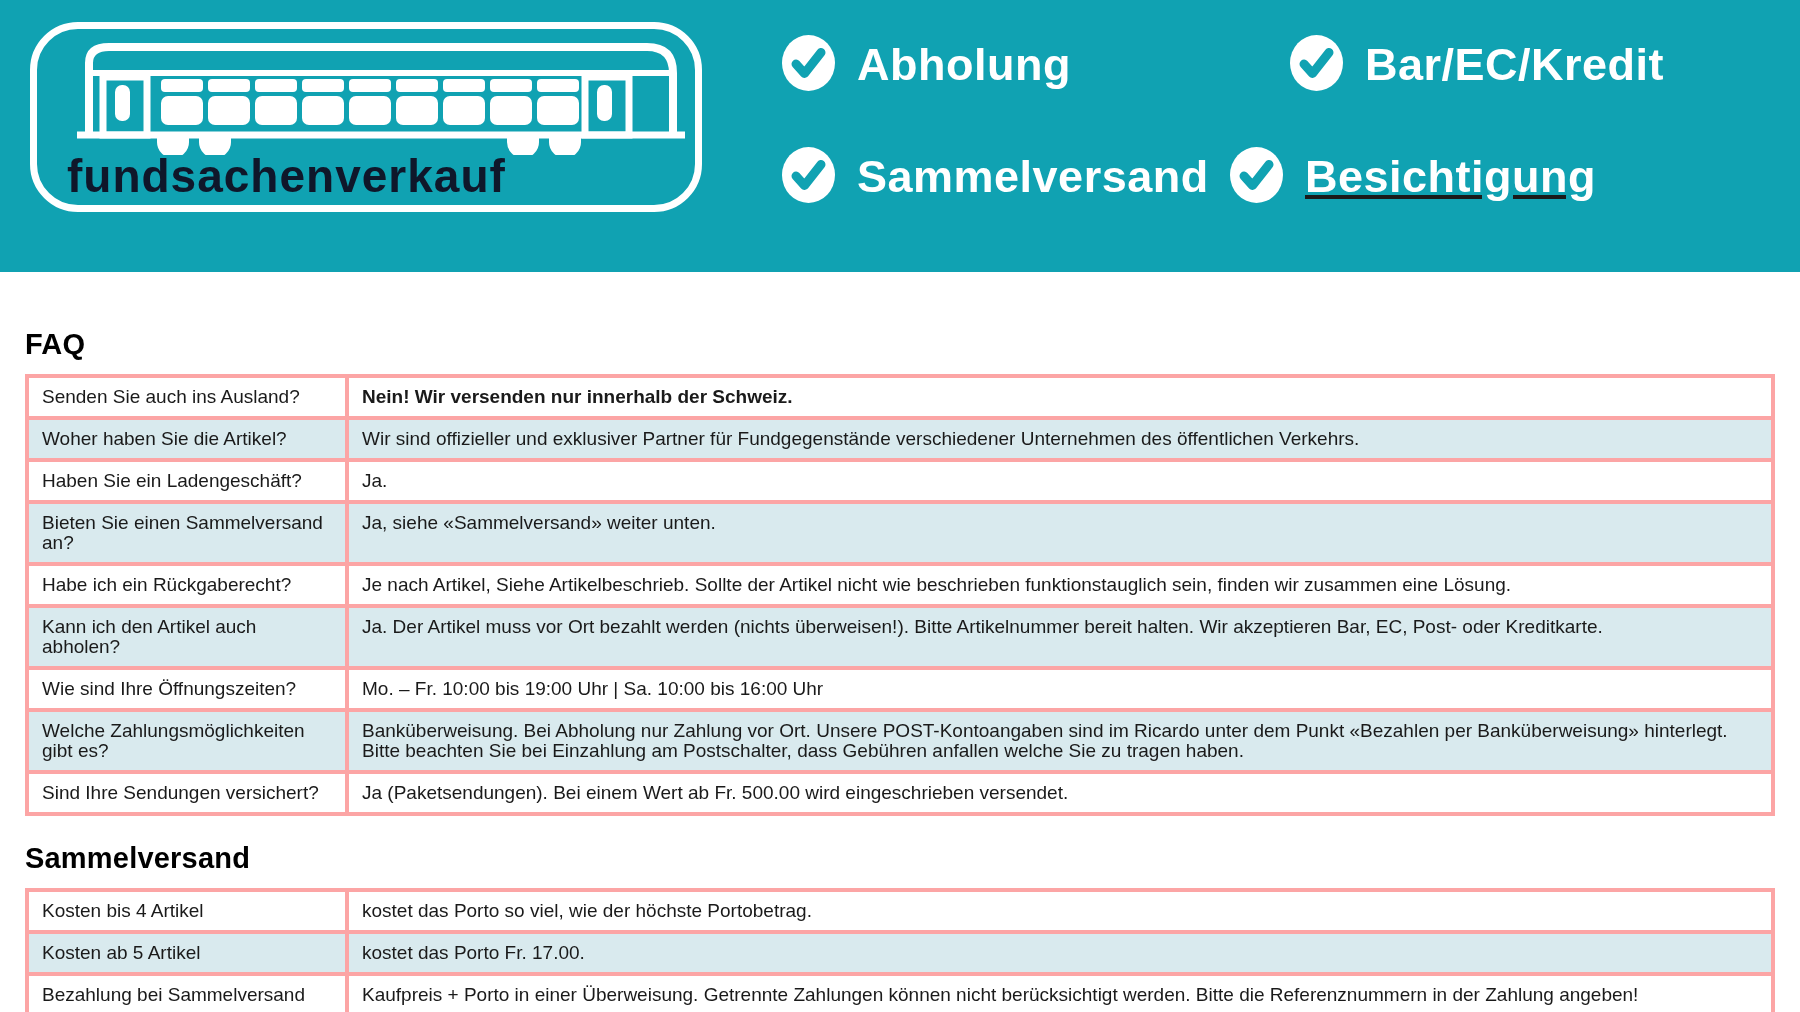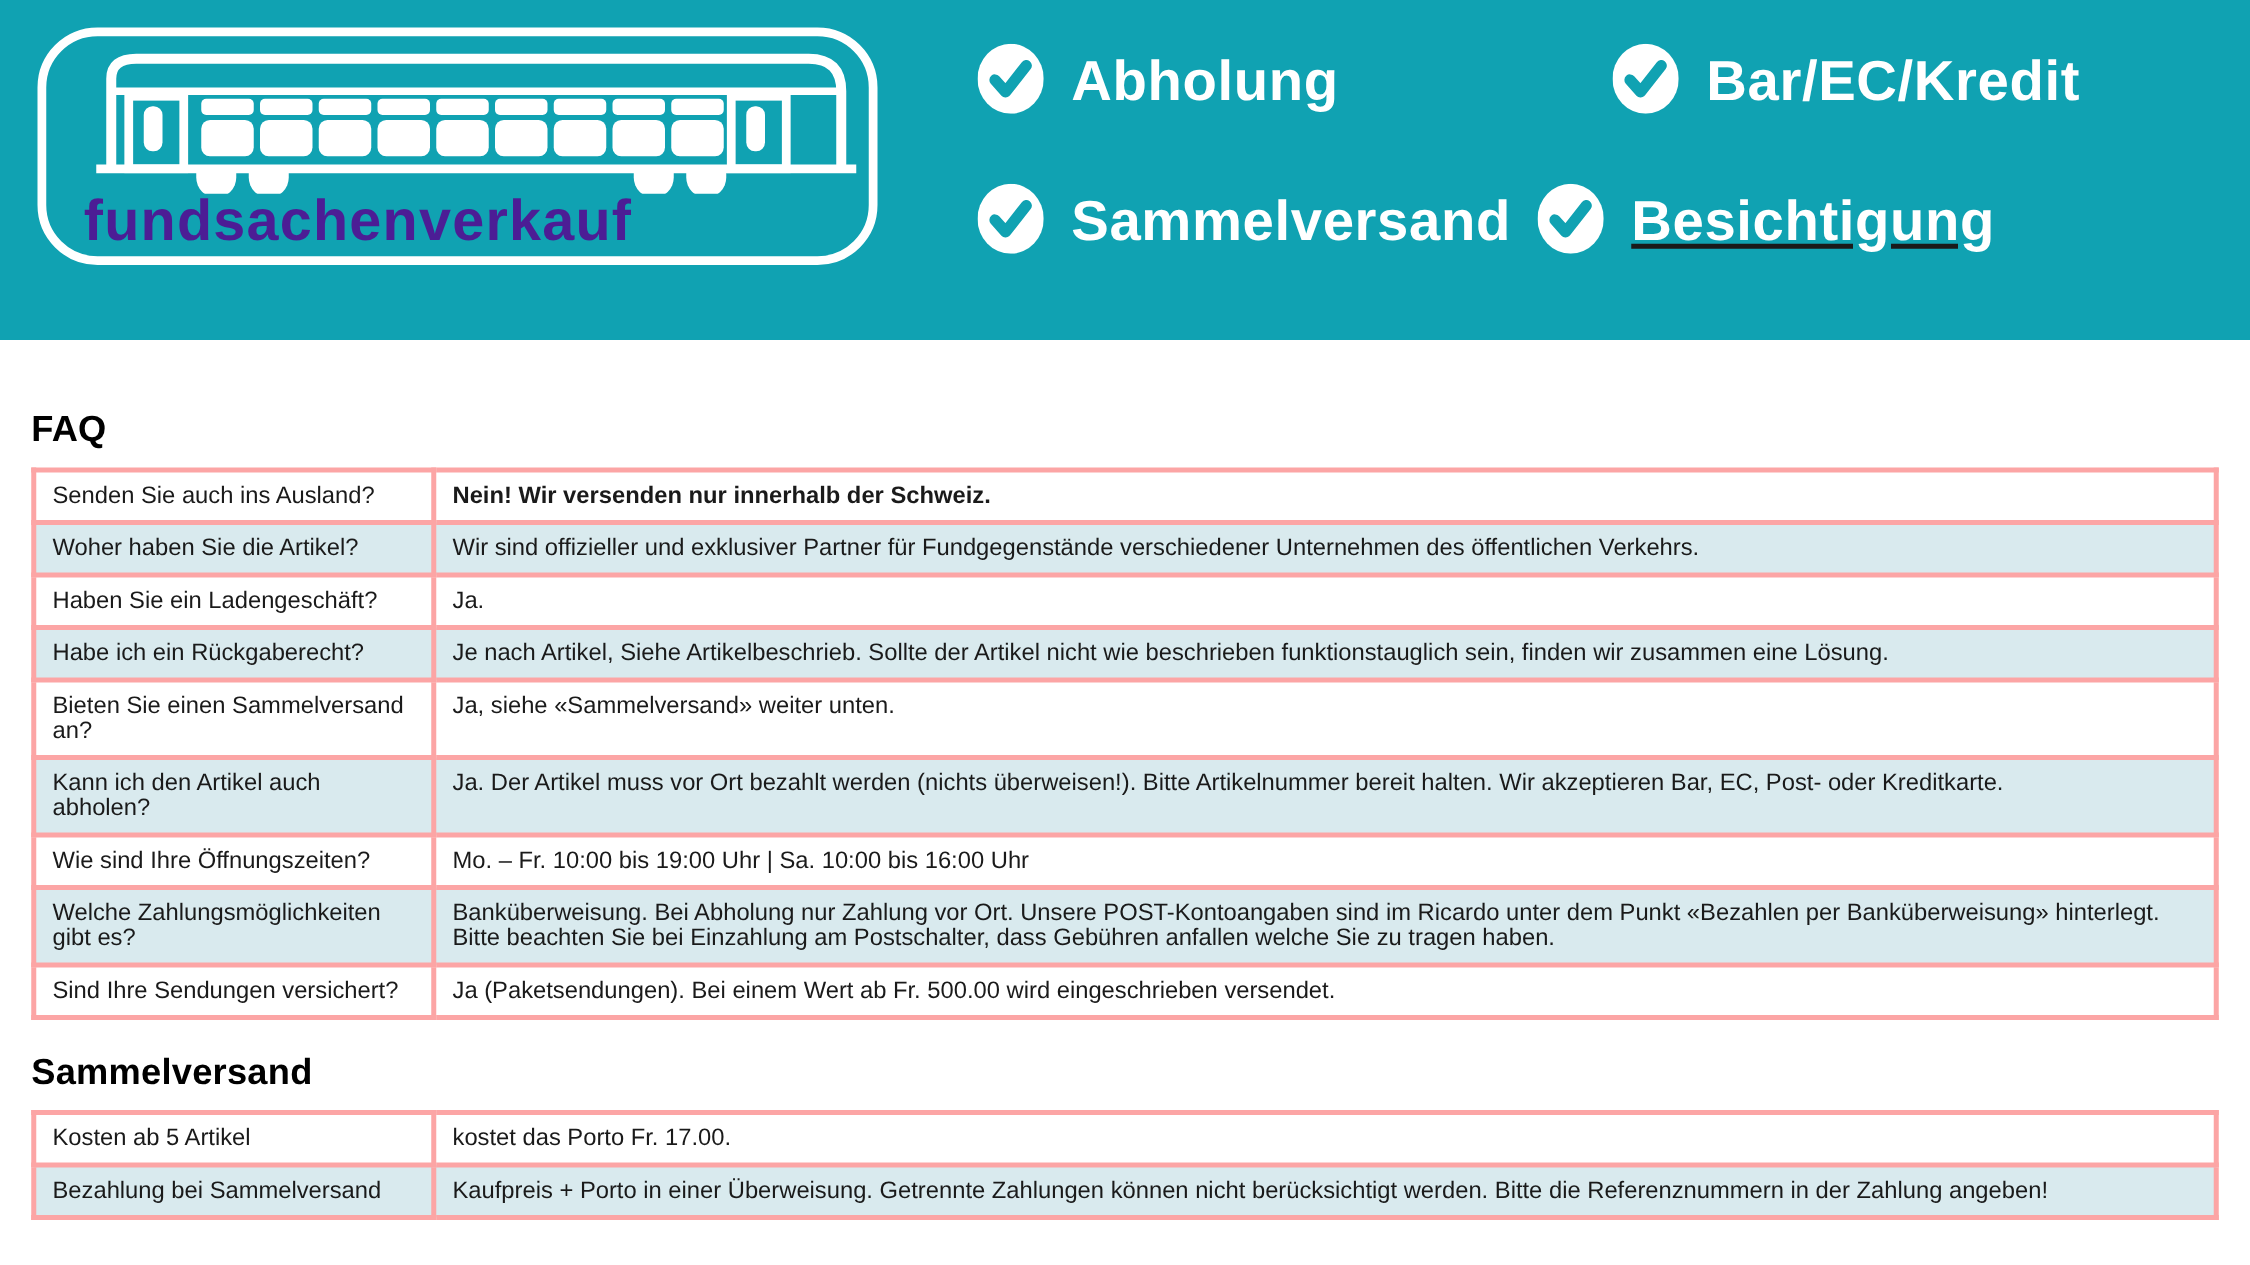--- a/index.html
+++ b/index.html
@@ -14,21 +14,21 @@
   }
   .logo-box {
     position:absolute; left:30px; top:22px;
     width:672px; height:190px;
     border:7px solid #ffffff;
     border-radius:48px;
   }
   .train-wrap { position:absolute; left:0; top:6px; width:658px; height:120px; }
   .logo-text {
     position:absolute; left:30px; bottom:6px;
-    font-size:46px; font-weight:bold; color:#4c1d95;
+    font-size:46px; font-weight:bold; color:#0f172a;
     letter-spacing:1px; line-height:1;
   }
 
   .feature {
     position:absolute;
     display:flex; align-items:center; gap:22px;
     height:58px;
   }
   .feature .label {
     font-size:45px; font-weight:bold; color:#ffffff;
@@ -173,28 +173,28 @@
       </tr>
       <tr>
         <td class="q">Woher haben Sie die Artikel?</td>
         <td class="a">Wir sind offizieller und exklusiver Partner für Fundgegenstände verschiedener Unternehmen des öffentlichen Verkehrs.</td>
       </tr>
       <tr>
         <td class="q">Haben Sie ein Ladengeschäft?</td>
         <td class="a">Ja.</td>
       </tr>
       <tr>
+        <td class="q">Bieten Sie einen Sammelversand an?</td>
+        <td class="a">Ja, siehe «Sammelversand» weiter unten.</td>
+      </tr>
+      <tr>
         <td class="q">Habe ich ein Rückgaberecht?</td>
         <td class="a">Je nach Artikel, Siehe Artikelbeschrieb. Sollte der Artikel nicht wie beschrieben funktionstauglich sein, finden wir zusammen eine Lösung.</td>
       </tr>
       <tr>
-        <td class="q">Bieten Sie einen Sammelversand an?</td>
-        <td class="a">Ja, siehe «Sammelversand» weiter unten.</td>
-      </tr>
-      <tr>
         <td class="q">Kann ich den Artikel auch abholen?</td>
         <td class="a">Ja. Der Artikel muss vor Ort bezahlt werden (nichts überweisen!). Bitte Artikelnummer bereit halten. Wir akzeptieren Bar, EC, Post- oder Kreditkarte.</td>
       </tr>
       <tr>
         <td class="q">Wie sind Ihre Öffnungszeiten?</td>
         <td class="a">Mo. – Fr. 10:00 bis 19:00 Uhr | Sa. 10:00 bis 16:00 Uhr</td>
       </tr>
       <tr>
         <td class="q">Welche Zahlungsmöglichkeiten gibt es?</td>
         <td class="a">Banküberweisung. Bei Abholung nur Zahlung vor Ort. Unsere POST-Kontoangaben sind im Ricardo unter dem Punkt «Bezahlen per Banküberweisung» hinterlegt. Bitte beachten Sie bei Einzahlung am Postschalter, dass Gebühren anfallen welche Sie zu tragen haben.</td>
@@ -204,20 +204,24 @@
         <td class="a">Ja (Paketsendungen). Bei einem Wert ab Fr. 500.00 wird eingeschrieben versendet.</td>
       </tr>
     </tbody>
   </table>
 
   <h2 class="section-title shipping-title">Sammelversand</h2>
 
   <table class="info-table">
     <tbody>
       <tr>
+        <td class="q">Kosten bis 4 Artikel</td>
+        <td class="a">kostet das Porto so viel, wie der höchste Portobetrag.</td>
+      </tr>
+      <tr>
         <td class="q">Kosten ab 5 Artikel</td>
         <td class="a">kostet das Porto Fr. 17.00.</td>
       </tr>
       <tr>
         <td class="q">Bezahlung bei Sammelversand</td>
         <td class="a">Kaufpreis + Porto in einer Überweisung. Getrennte Zahlungen können nicht berücksichtigt werden. Bitte die Referenznummern in der Zahlung angeben!</td>
       </tr>
     </tbody>
   </table>
 

